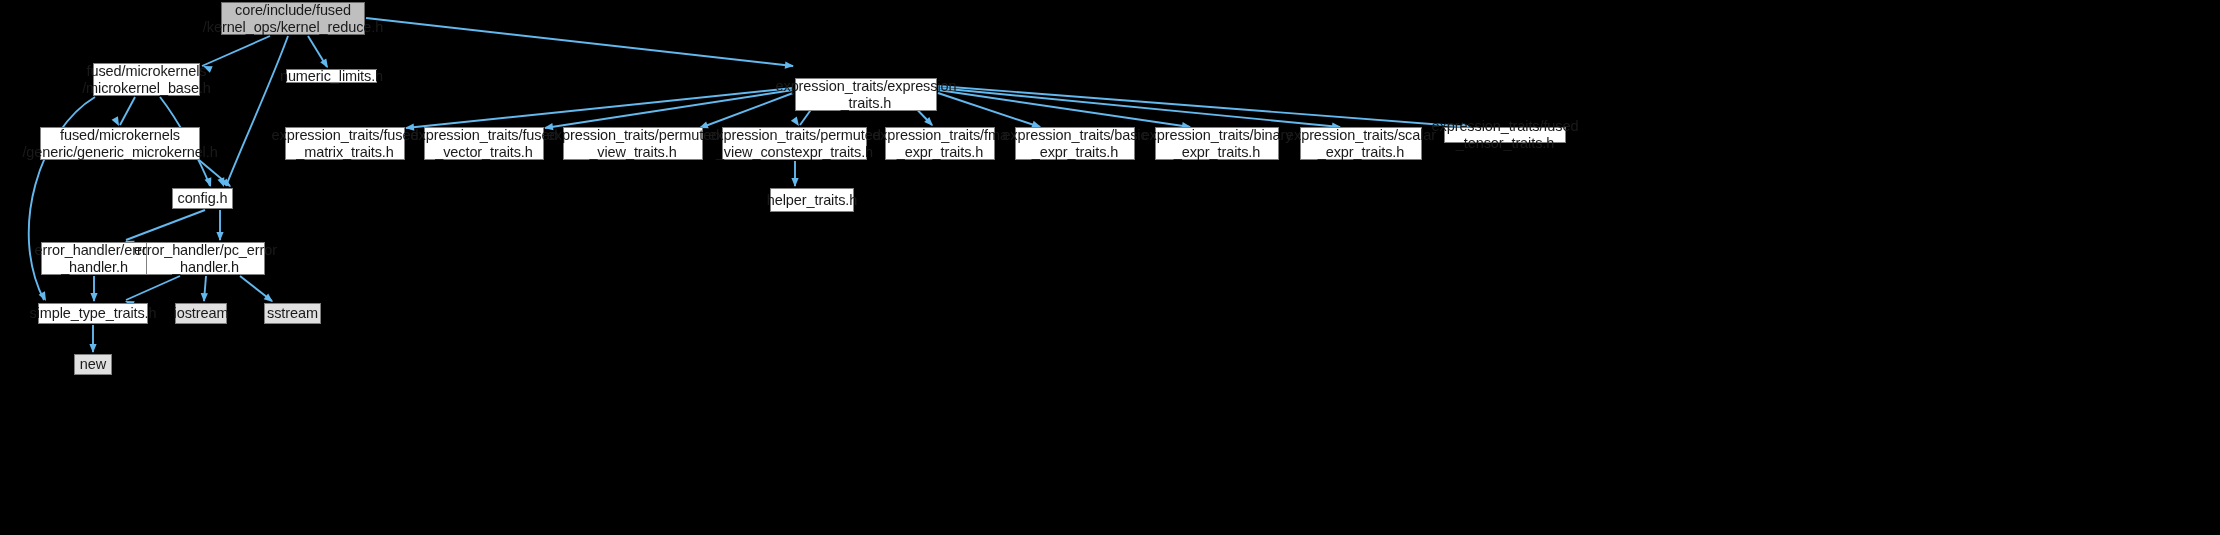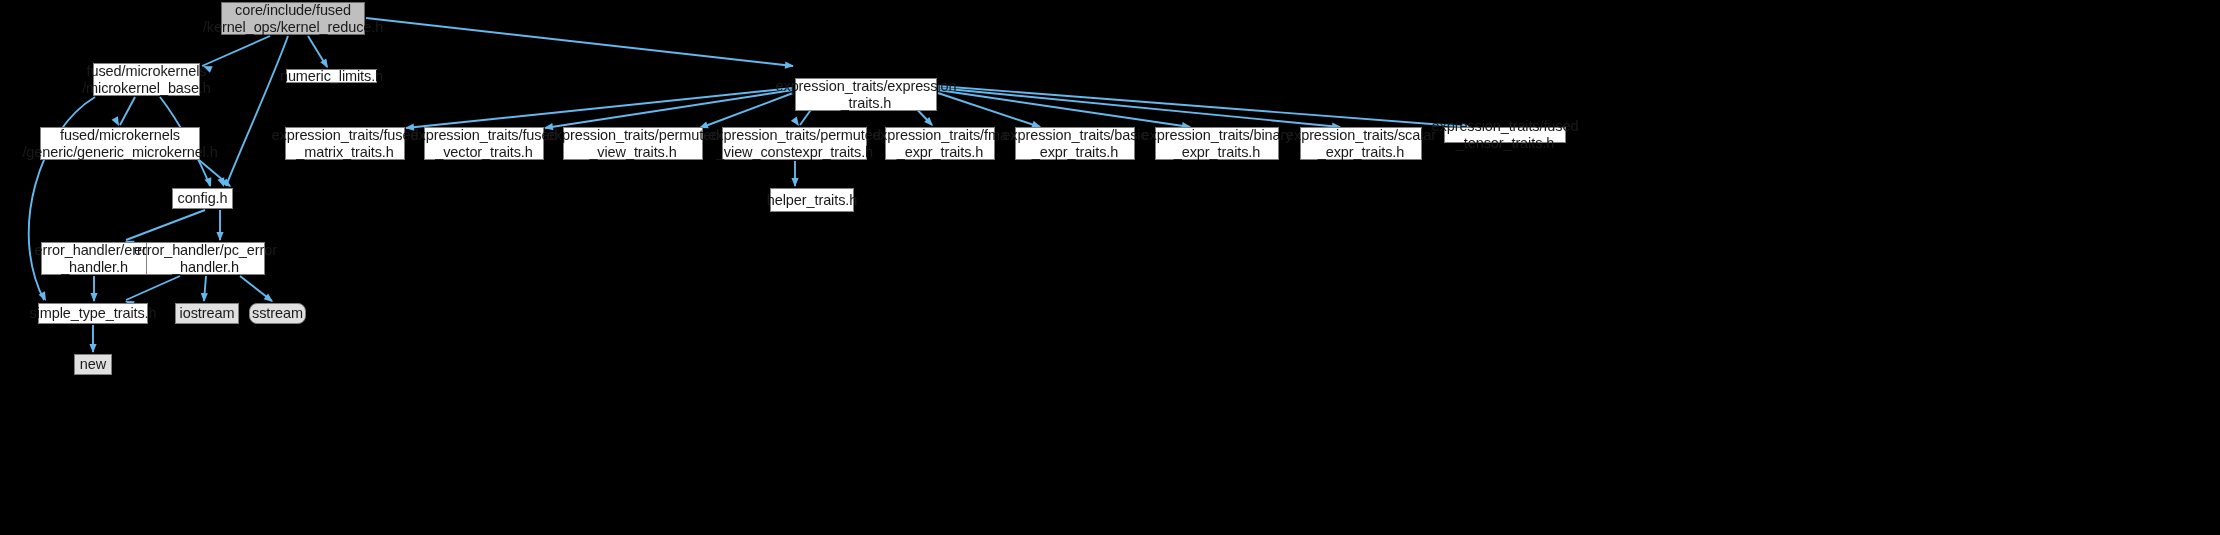--- a/index.html
+++ b/index.html
@@ -126,16 +126,16 @@
 _expr_traits.h</div>
     <div class="node " style="left: 1444px; top: 127px; width: 122px; height: 16px;">expression_traits/fused
 _tensor_traits.h</div>
     <div class="node " style="left: 172px; top: 188px; width: 61px; height: 21px;">config.h</div>
     <div class="node " style="left: 770px; top: 188px; width: 84px; height: 24px;">helper_traits.h</div>
     <div class="node " style="left: 41px; top: 242px; width: 107px; height: 33px;">error_handler/error
 _handler.h</div>
     <div class="node " style="left: 146px; top: 242px; width: 119px; height: 33px;">error_handler/pc_error
 _handler.h</div>
     <div class="node " style="left: 38px; top: 303px; width: 110px; height: 21px;">simple_type_traits.h</div>
-    <div class="node light" style="left: 175px; top: 303px; width: 64px; height: 21px; text-align: center;">iostream</div>
-    <div class="node light" style="left: 249px; top: 303px; width: 57px; height: 21px; border-radius: 8px;">sstream</div>
+    <div class="node light" style="left: 175px; top: 303px; width: 52px; height: 21px; text-align: center;">iostream</div>
+    <div class="node light" style="left: 264px; top: 303px; width: 57px; height: 21px;">sstream</div>
     <div class="node light" style="left: 74px; top: 354px; width: 38px; height: 21px;">new</div>
   </div>
 
 </body></html>

